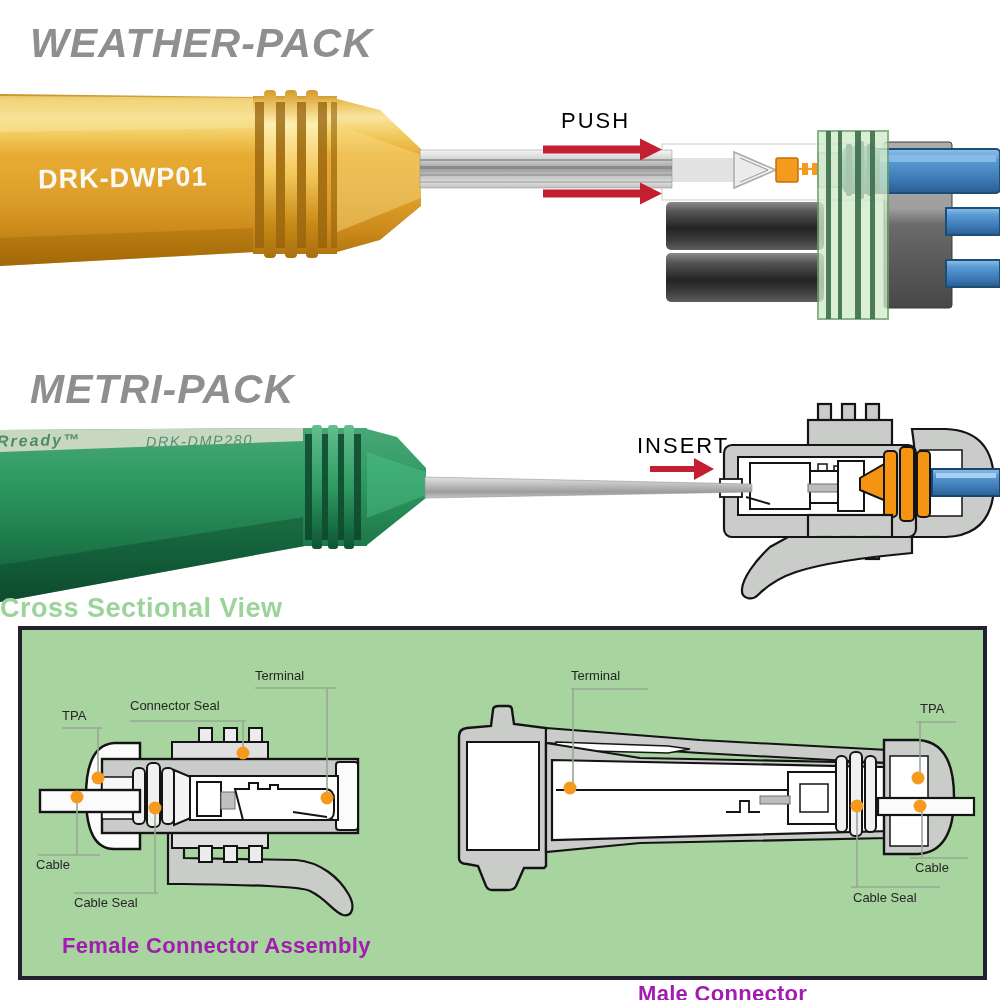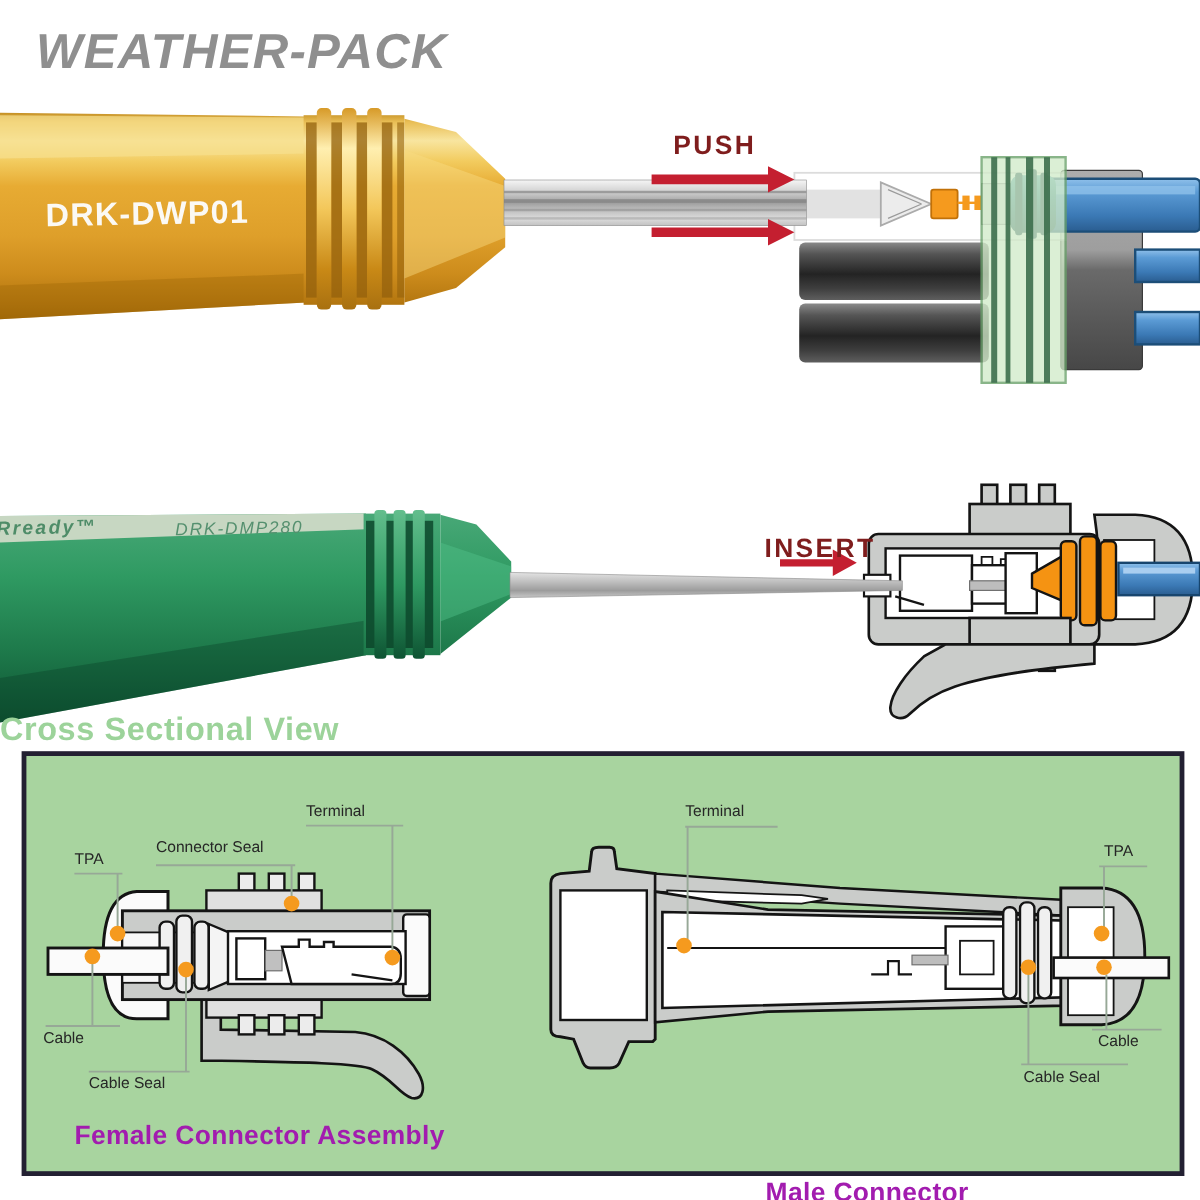--- a/index.html
+++ b/index.html
@@ -4,21 +4,21 @@
 <style>
   html,body{margin:0;padding:0;background:#fff;}
   .stage{position:relative;width:1000px;height:1000px;background:#fff;overflow:hidden;
          font-family:"Liberation Sans","DejaVu Sans",sans-serif;}
   .art{position:absolute;left:0;top:0;width:1000px;height:1000px;}
   .txt{position:absolute;white-space:nowrap;}
   .section-title{font-size:41px;font-weight:bold;font-style:italic;color:#8F8F8F;letter-spacing:1px;}
   .engrave-gold{font-size:27px;font-weight:bold;color:#FDFDFD;letter-spacing:1px;transform:rotate(-1deg);opacity:.96;}
   .brand-green{font-size:16px;font-weight:bold;font-style:italic;color:#4E8C68;letter-spacing:2px;transform:rotate(-1.2deg);}
   .engrave-green{font-size:14.5px;font-style:italic;color:#55906F;letter-spacing:1.5px;transform:rotate(-1.2deg);}
-  .action-label{font-size:22px;font-weight:bold;color:#7f1d1d;letter-spacing:2px;}
+  .action-label{font-size:22px;font-weight:normal;color:#000000;letter-spacing:2px;}
   .cs-heading{left:0;right:0;text-align:left;font-size:27px;font-weight:bold;color:#9CD39A;letter-spacing:.5px;}
   .dia-label{font-size:13px;color:#262626;}
   .dia-caption{font-size:22px;font-weight:bold;color:#a21caf;letter-spacing:.3px;}
 </style>
 </head>
 <body>
 
 <div class="stage">
 
 <svg class="art" viewBox="0 0 1000 1000">
@@ -299,23 +299,24 @@
     <circle cx="918" cy="778" r="6.5"></circle>
     <circle cx="920" cy="806" r="6.5"></circle>
     <circle cx="857" cy="806" r="6.5"></circle>
   </g>
 </svg>
 
 <div class="txt section-title" style="left:30px;top:20px;">WEATHER-PACK</div>
 <div class="txt engrave-gold" style="left:38px;top:163px;">DRK-DWP01</div>
 <div class="txt action-label" style="left:561px;top:108px;">PUSH</div>
 
+<div class="txt section-title" style="left:30px;top:366px;">METRI-PACK</div>
 <div class="txt brand-green" style="left:-14px;top:432px;">JRready™</div>
 <div class="txt engrave-green" style="left:146px;top:433px;">DRK-DMP280</div>
-<div class="txt action-label" style="left:637px;top:444px;">INSERT</div>
+<div class="txt action-label" style="left:637px;top:433px;">INSERT</div>
 
 <div class="txt cs-heading" style="top:593px;">Cross Sectional View</div>
 
 <div class="txt dia-label" style="left:62px;top:708px;">TPA</div>
 <div class="txt dia-label" style="left:130px;top:698px;text-align:right;">Connector Seal</div>
 <div class="txt dia-label" style="left:255px;top:668px;">Terminal</div>
 <div class="txt dia-label" style="left:36px;top:857px;">Cable</div>
 <div class="txt dia-label" style="left:74px;top:895px;">Cable Seal</div>
 
 <div class="txt dia-label" style="left:571px;top:668px;">Terminal</div>

